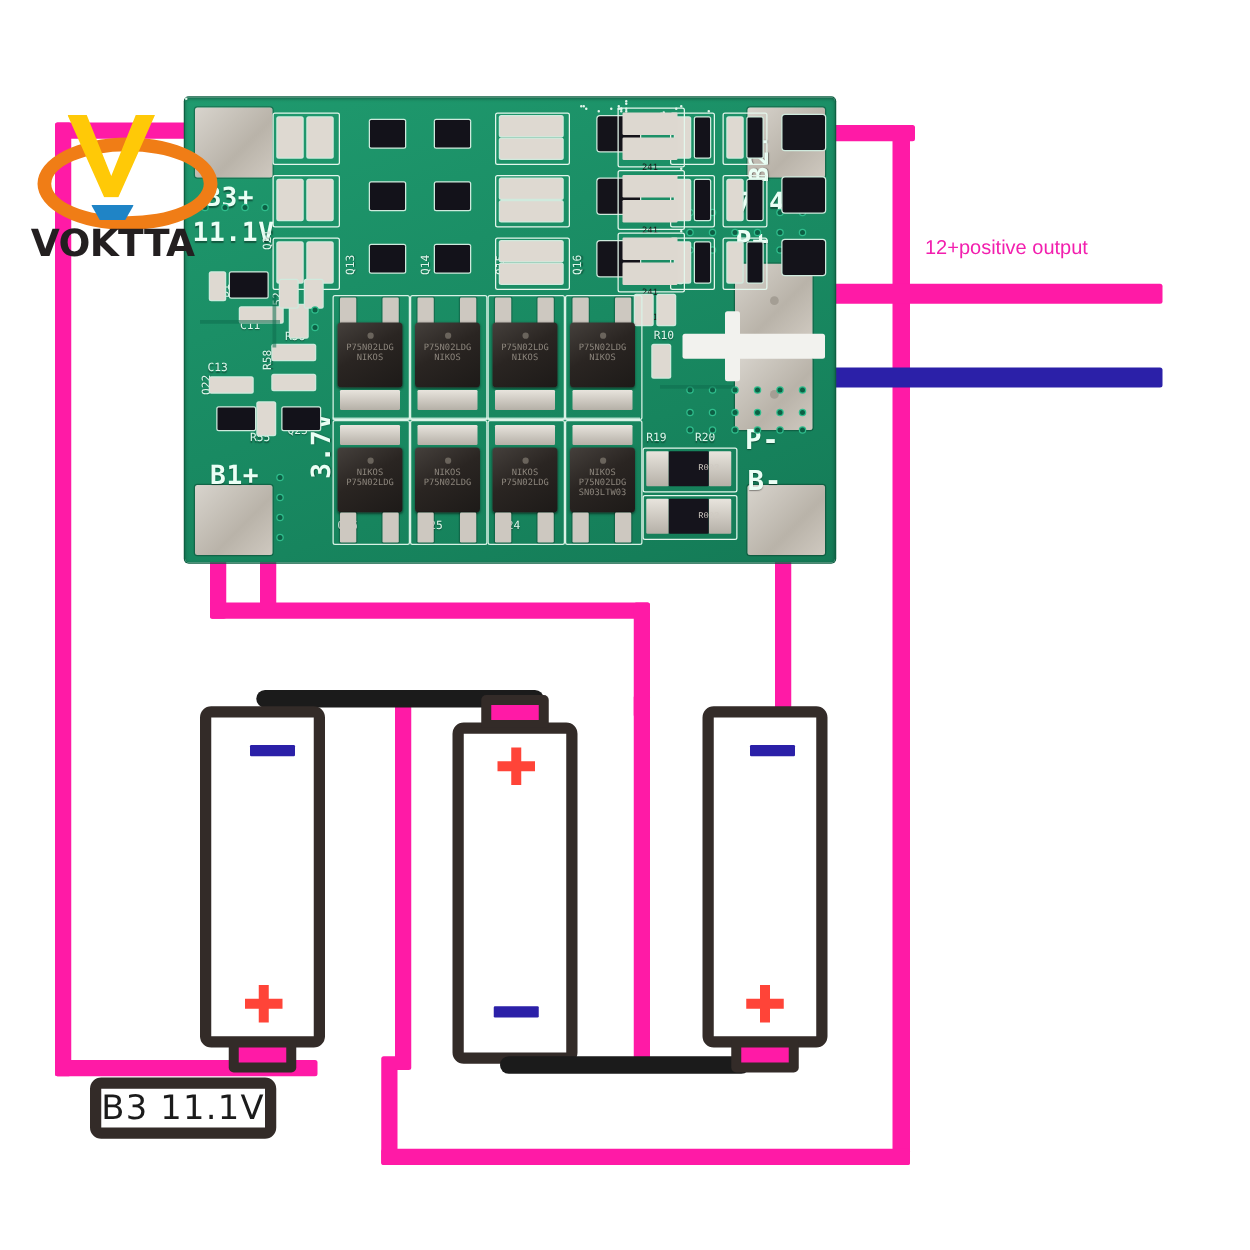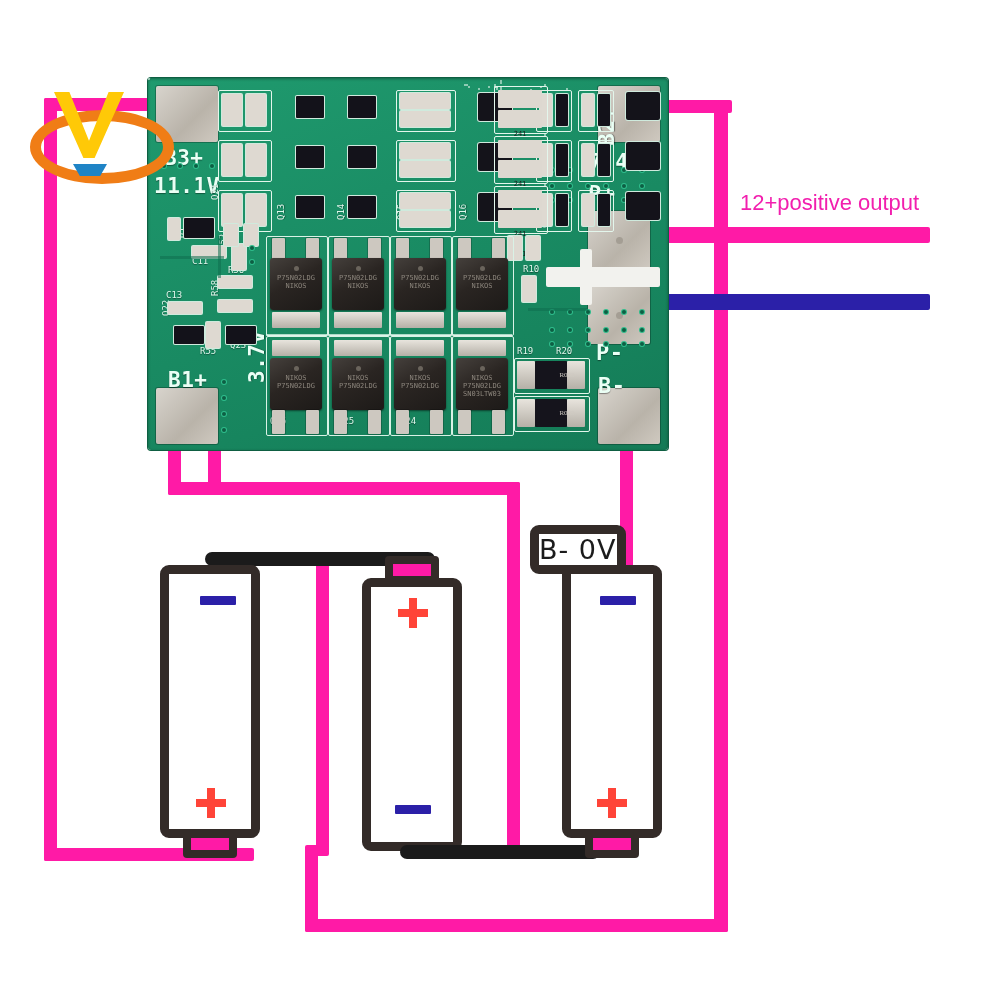--- a/index.html
+++ b/index.html
@@ -31,21 +31,21 @@
   .mos:after{content:"";position:absolute;left:50%;top:8px;width:5px;height:5px;margin-left:-2.5px;
        border-radius:50%;background:#6a645c;}
   .legs{position:absolute;background:#cdc8c0;border-radius:1px;box-shadow:0 0 0 1px rgba(0,0,0,.2);}
   .tab{position:absolute;background:linear-gradient(#e8e4dd,#b5b0a7);border-radius:1px;}
   .mosbox{position:absolute;border:1px solid #d9f2e6;border-radius:2px;}
 
   .smd{position:absolute;background:#13121a;border-radius:1px;box-shadow:0 0 0 1px #cfeadd;}
   .smd.lt{background:#ded9d1;}
   .smd.ic{background:#14131a;border-radius:2px;}
   .res{position:absolute;background:#15141c;border-radius:1px;}
-  .res .rv{position:absolute;inset:0;color:#cfcac2;font-family:Liberation Serif, serif;
+  .res .rv{position:absolute;inset:0;color:#cfcac2;font-family:Liberation Mono, monospace;
        font-size:7px;display:flex;align-items:center;justify-content:center;padding-left:32px;}
   .whitebox{position:absolute;border:1px solid #e3f6ec;border-radius:2px;}
   .cap241{position:absolute;background:#ddd8d0;border-radius:1px;}
   .cap241 span{position:absolute;inset:0;display:flex;align-items:center;justify-content:center;
        font-family:"DejaVu Sans Mono",monospace;font-size:7px;color:#1a1a1a;margin-top:44px;}
   .vias{position:absolute;}
   .vias i{position:absolute;width:4px;height:4px;border-radius:50%;
        background:#0d5f44;box-shadow:0 0 0 1px #2fbd8c;}
   .trace{position:absolute;background:#0f6d4e;opacity:.55;}
   .silkline{position:absolute;background:#ddf5ea;opacity:.75;}
@@ -56,21 +56,21 @@
   .nub{position:absolute;background:#332b28;border-radius:3px;}
   .nubfill{position:absolute;background:#ff1aa6;}
   .sign{position:absolute;}
   .sign .hbar{position:absolute;background:#ff4438;}
   .sign .vbar{position:absolute;background:#ff4438;}
   .minus{position:absolute;background:#2b20a8;border-radius:1px;}
   .blackbar{position:absolute;background:#1b1b1b;border-radius:7px;}
 
   
   .lab{position:absolute;white-space:nowrap;font-family:"Liberation Sans",sans-serif;}
-  .lab.pink{color:#f21fae;font-size:22px;}
+  .lab.pink{color:#f21fae;font-size:16px;}
   .lab.blue{color:#2b20a8;font-size:25px;}
   .lab.bat{color:#1b1b1b;font-size:27px;font-family:"DejaVu Sans",sans-serif;letter-spacing:1px;}
 
   
   #logo{position:absolute;left:20px;top:92px;width:140px;height:115px;}
   #logo .vmark{position:absolute;left:34px;top:0px;width:70px;height:66px;
       background:#ffc907;clip-path:polygon(0 0,22% 0,50% 74%,78% 0,100% 0,58% 100%,42% 100%);}
   #logo .ring{position:absolute;left:10px;top:18px;width:122px;height:52px;
       border:11px solid #f07d16;border-radius:50%;}
   #logo .boat{position:absolute;left:53px;top:72px;width:34px;height:12px;background:#1f84c6;
@@ -432,41 +432,42 @@
 
   <div class="blackbar" style="left:205px;top:552px;width:230px;height:14px;"></div>
   <div class="bat" style="left:160px;top:565px;width:100px;height:273px;"></div>
   <div class="minus" style="left:200px;top:596px;width:36px;height:9px;"></div>
   <div class="sign" style="left:196px;top:788px;width:30px;height:30px;">
     <div class="hbar" style="left:0;top:11px;width:30px;height:8px;"></div>
     <div class="vbar" style="left:11px;top:0;width:8px;height:30px;"></div>
   </div>
   <div class="nub" style="left:183px;top:832px;width:54px;height:26px;border-radius:0 0 4px 4px;"></div>
   <div class="nubfill" style="left:191px;top:838px;width:38px;height:12px;"></div>
+  <div class="lab bat" style="left:72px;top:862px;">B3 11.1V</div>
 
   <div class="bat" style="left:362px;top:578px;width:100px;height:273px;"></div>
   <div class="nub" style="left:385px;top:556px;width:54px;height:26px;border-radius:4px 4px 0 0;"></div>
   <div class="nubfill" style="left:393px;top:564px;width:38px;height:12px;"></div>
   <div class="sign" style="left:398px;top:598px;width:30px;height:30px;">
     <div class="hbar" style="left:0;top:11px;width:30px;height:8px;"></div>
     <div class="vbar" style="left:11px;top:0;width:8px;height:30px;"></div>
   </div>
   <div class="minus" style="left:395px;top:805px;width:36px;height:9px;"></div>
   <div class="blackbar" style="left:400px;top:845px;width:200px;height:14px;"></div>
 
 
   <div class="bat" style="left:562px;top:565px;width:100px;height:273px;"></div>
   <div class="minus" style="left:600px;top:596px;width:36px;height:9px;"></div>
   <div class="sign" style="left:597px;top:788px;width:30px;height:30px;">
     <div class="hbar" style="left:0;top:11px;width:30px;height:8px;"></div>
     <div class="vbar" style="left:11px;top:0;width:8px;height:30px;"></div>
   </div>
   <div class="nub" style="left:585px;top:832px;width:54px;height:26px;border-radius:0 0 4px 4px;"></div>
   <div class="nubfill" style="left:593px;top:838px;width:38px;height:12px;"></div>
-  <div class="lab bat" style="left:530px;top:525px;">B- 0V</div>
 
   <div id="logo">
     <div class="ring"></div>
     <div class="vmark"></div>
     <div class="boat"></div>
+    <div class="word">VOKTTA</div>
   </div>
 
 </div>
 
 </body></html>

